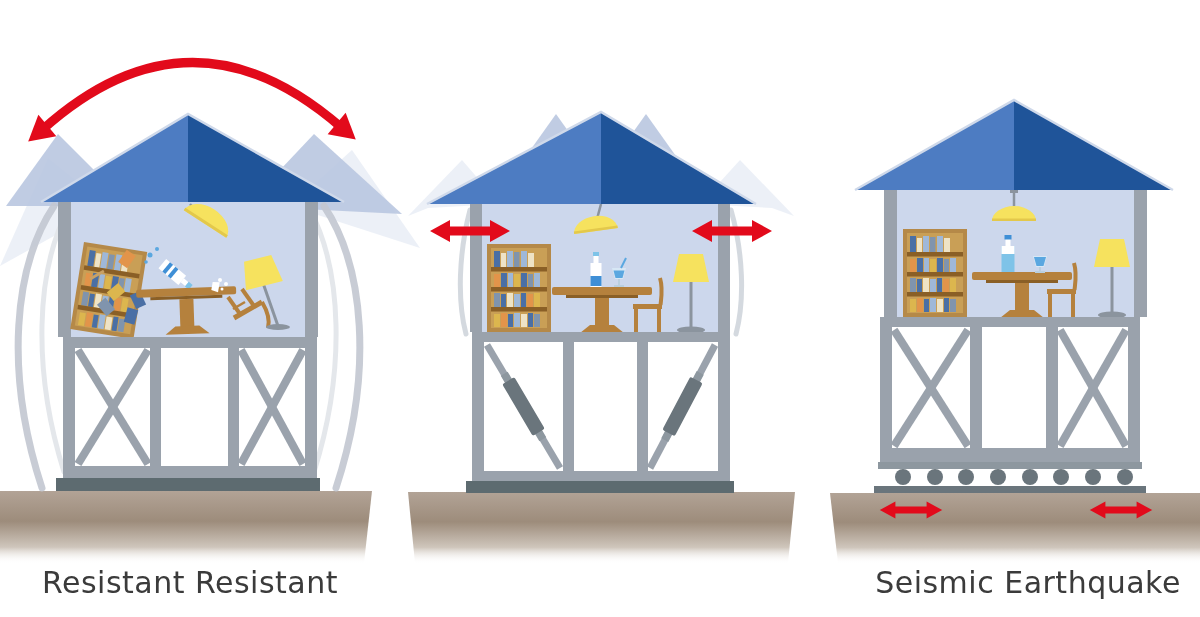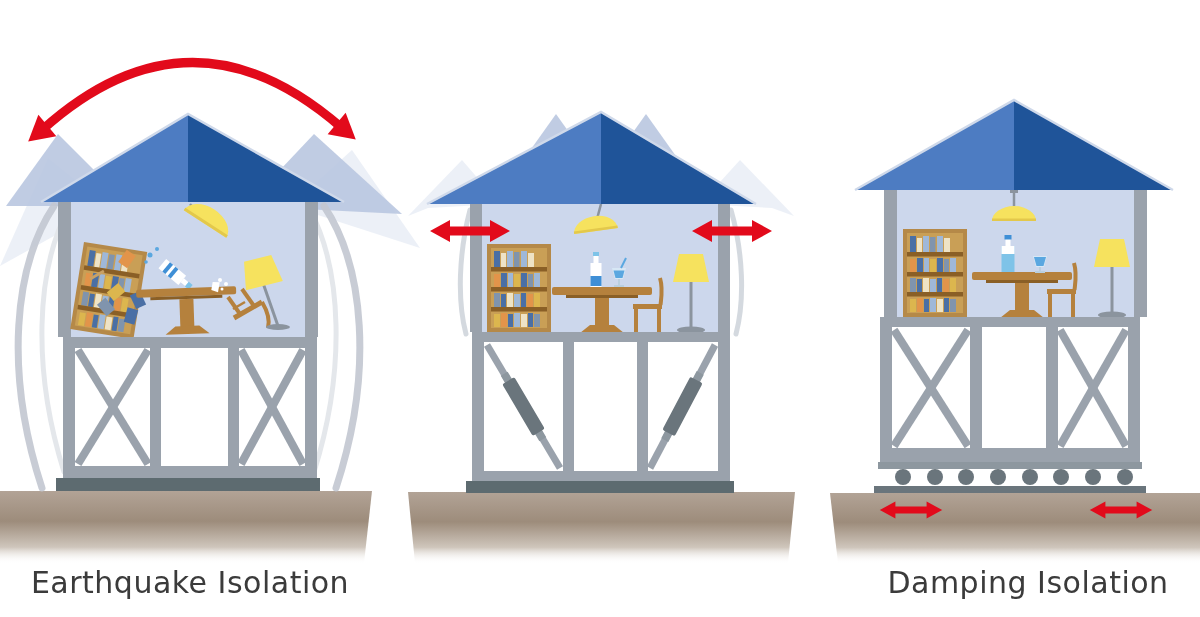--- a/index.html
+++ b/index.html
@@ -401,15 +401,15 @@
     </g>
     <g transform="translate(911,510) scale(0.78)">
           <use href="#arrowH"></use>
         </g>
     <g transform="translate(1121,510) scale(0.78)">
           <use href="#arrowH"></use>
         </g>
   </g>
 </svg>
 
-  <div class="panel-label" style="left:190px">Earthquake Isolation</div>
-  <div class="panel-label" style="left:1028px">Damping Isolation</div>
+  <div class="panel-label" style="left:190px">Resistant Resistant</div>
+  <div class="panel-label" style="left:1028px">Seismic Earthquake</div>
 </div>
 
 </body></html>

